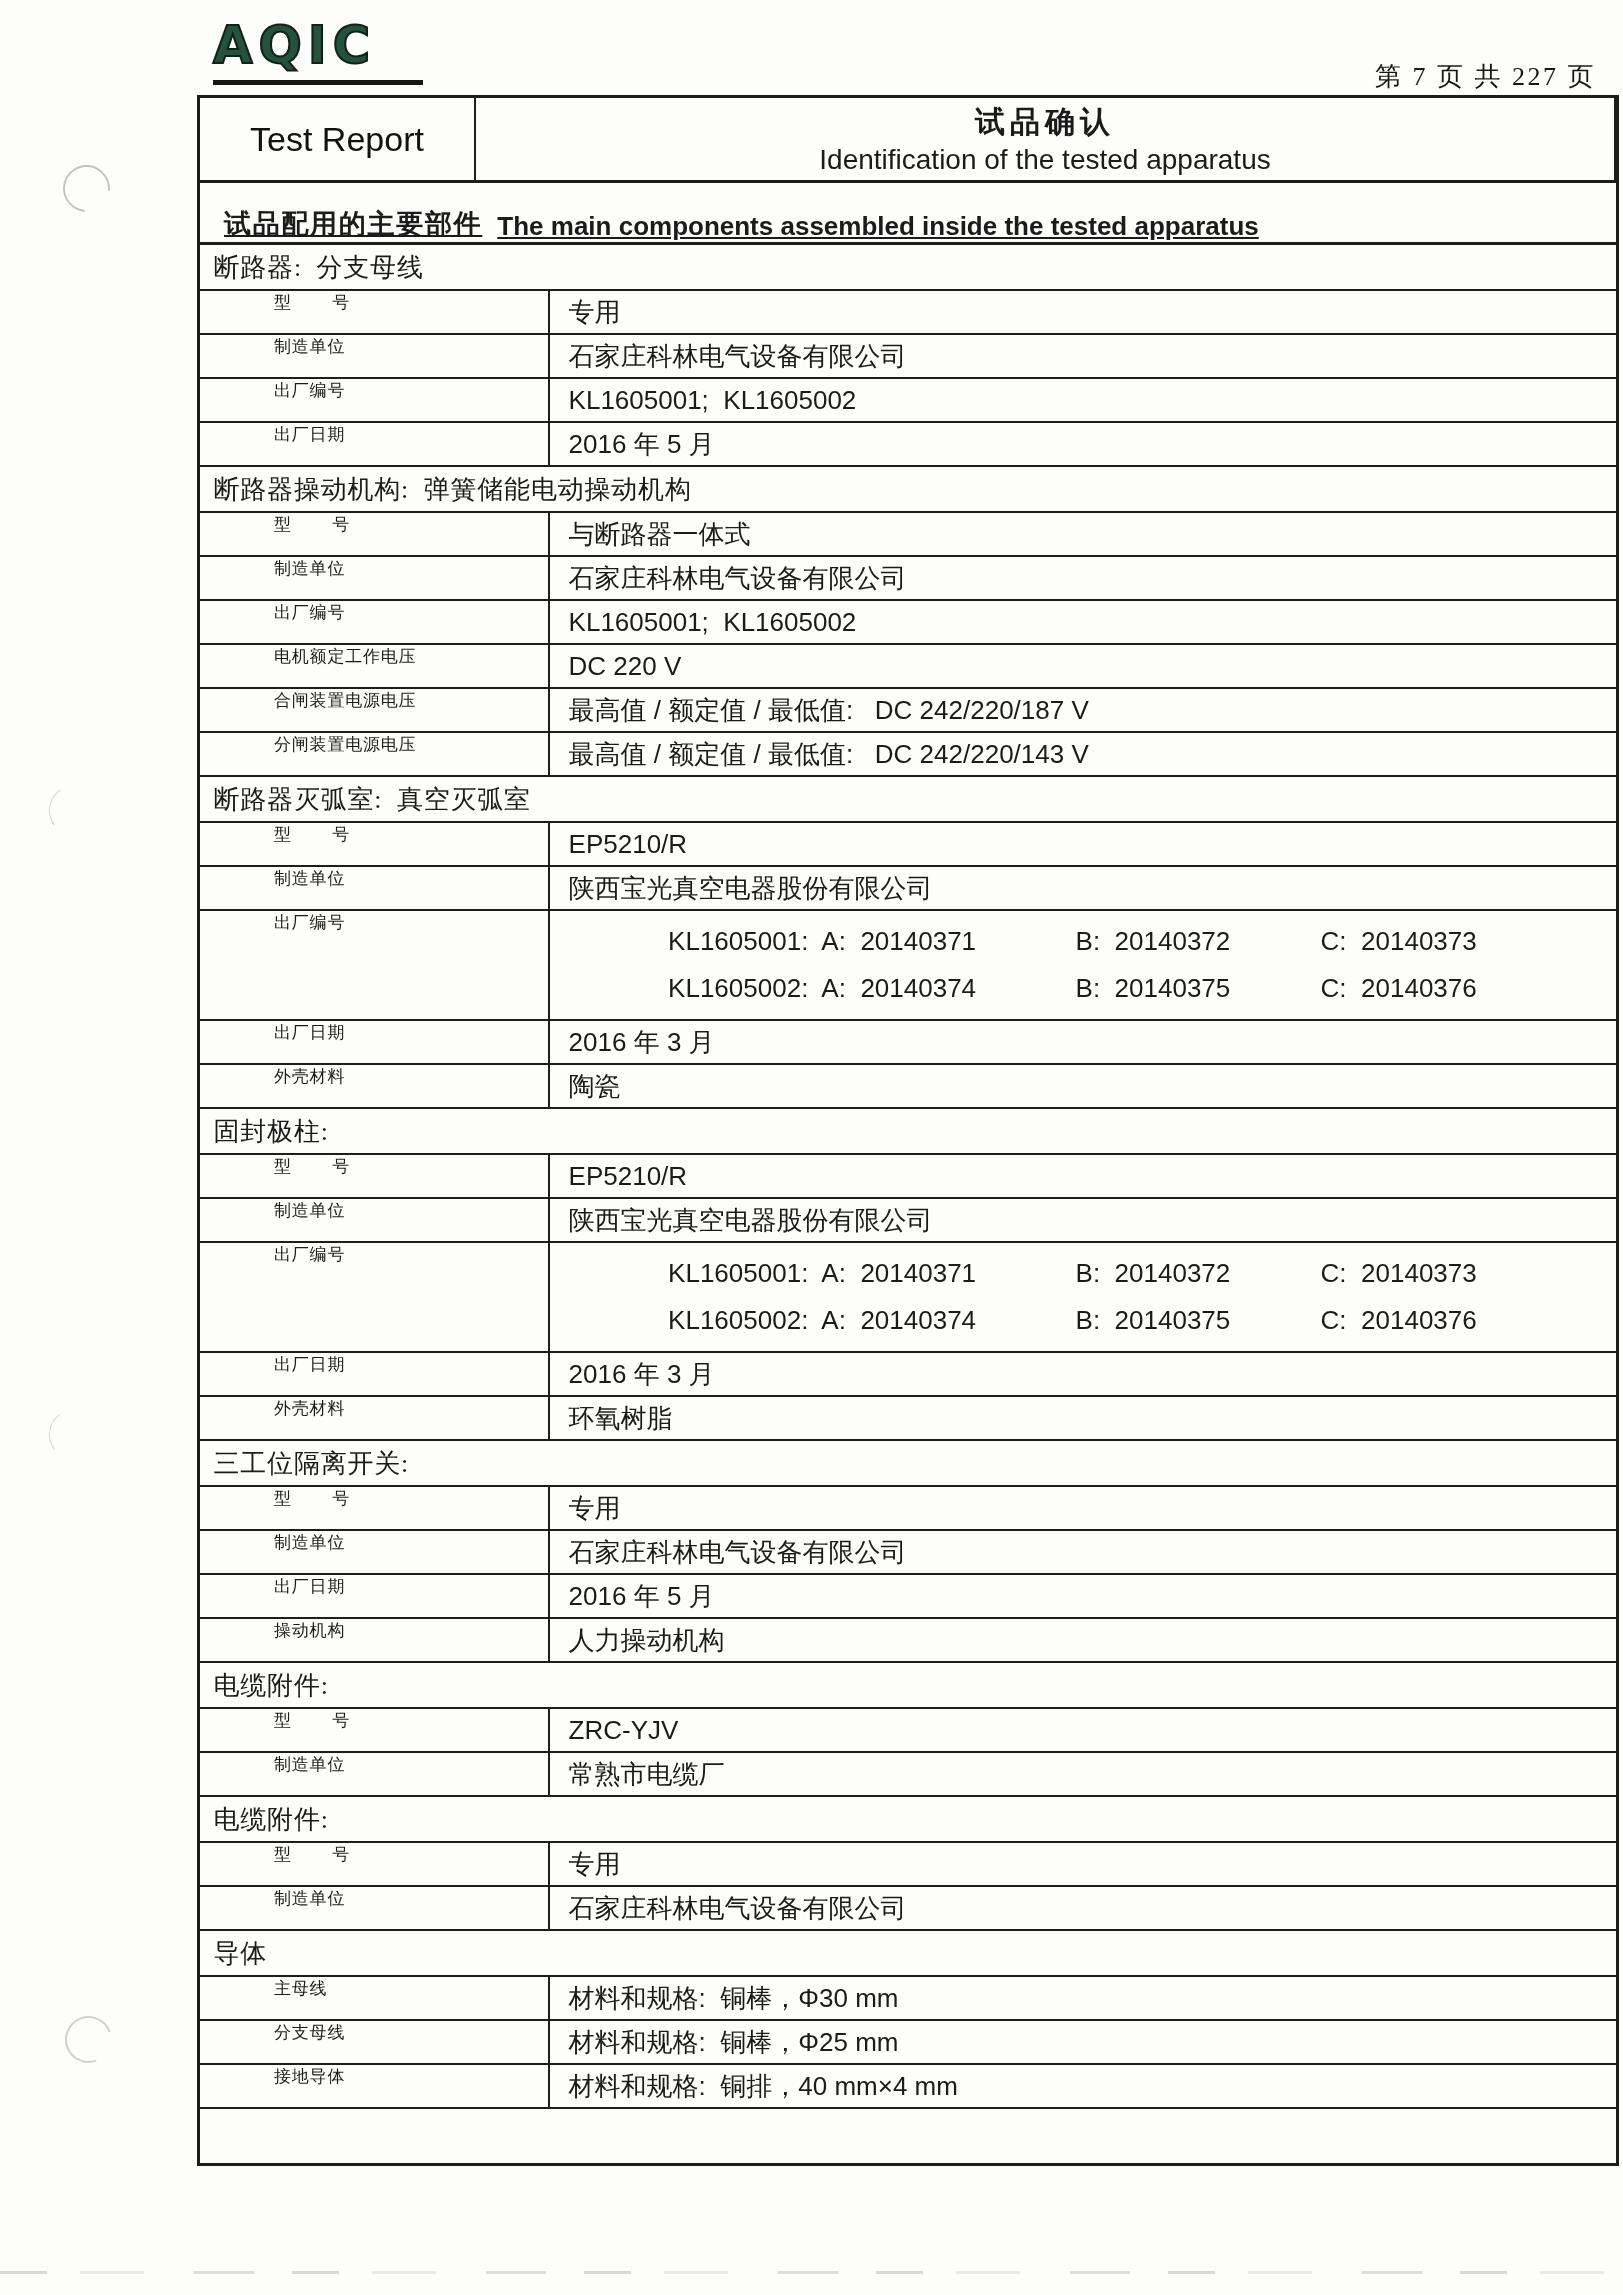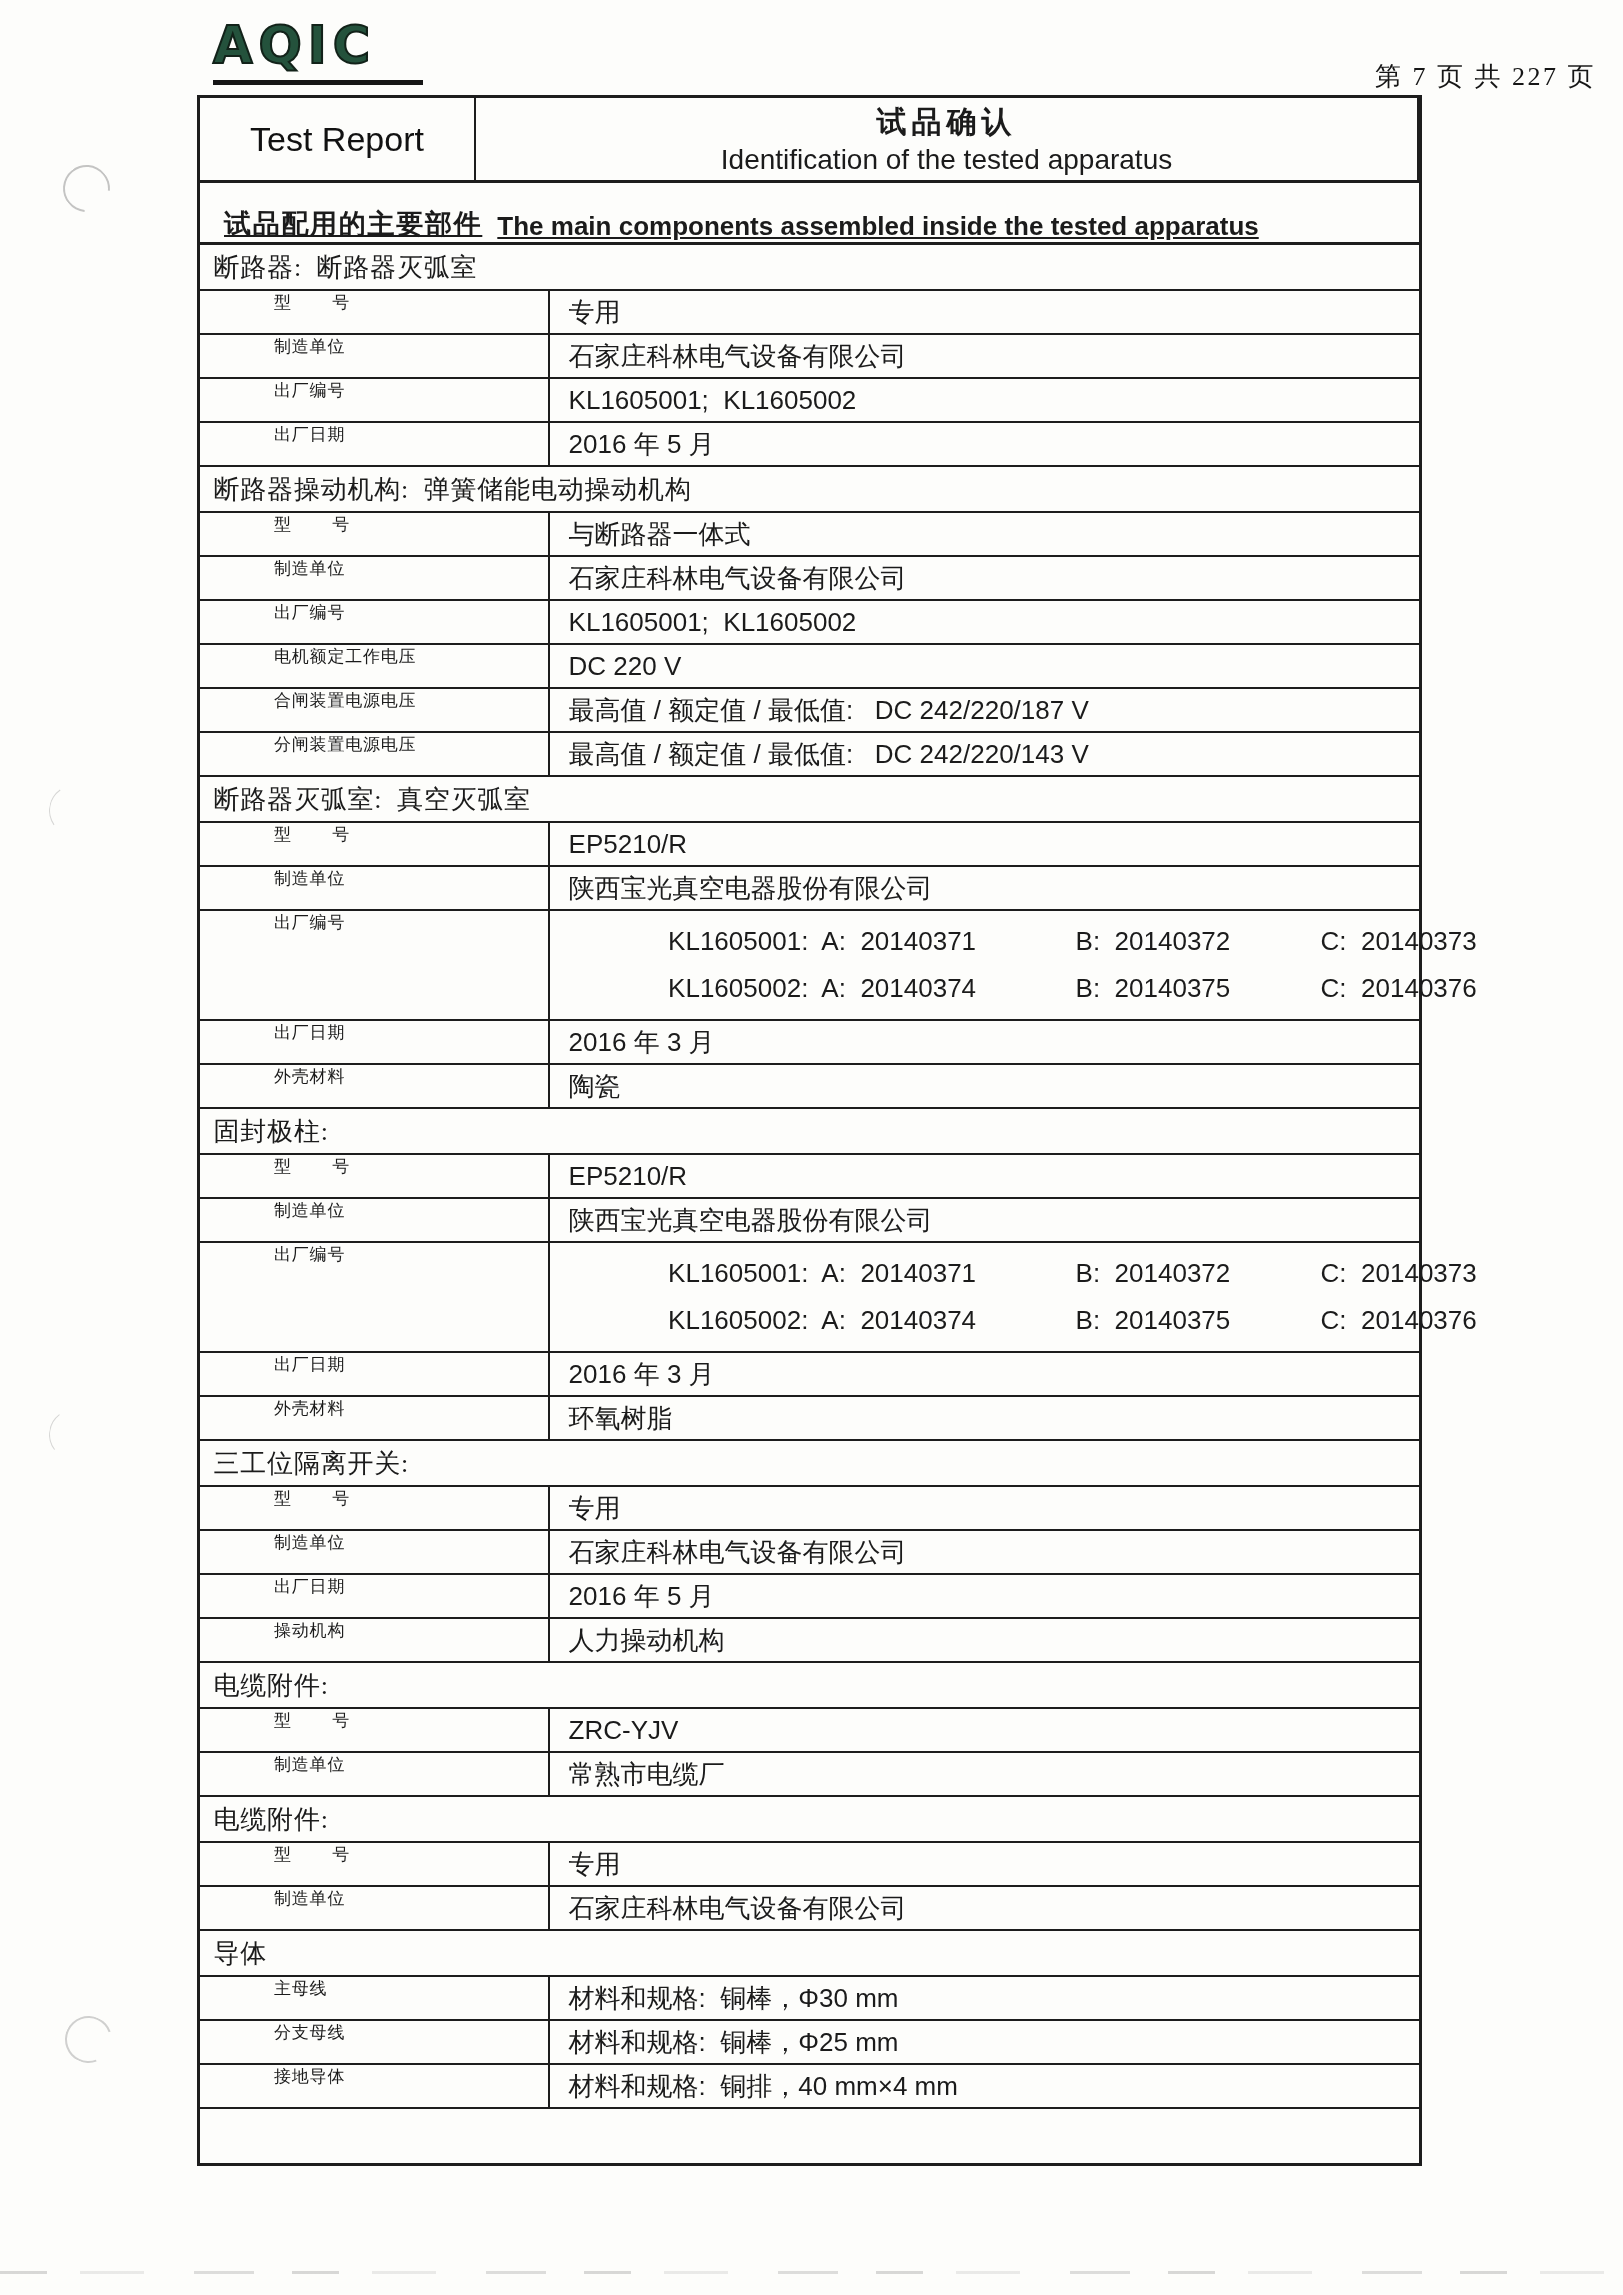--- a/index.html
+++ b/index.html
@@ -36,21 +36,21 @@
   .page-info {
     position: absolute; top: 59px; right: 27px;
     font-size: 26px; letter-spacing: 2.5px;
     font-family: "Liberation Serif", "DejaVu Serif", serif;
     color: #161616;
   }
 
   
   .doc-table {
     position: absolute; left: 197px; top: 95px;
-    width: 1225px; height: 2071px;
+    width: 1422px; height: 2071px;
     border: 3.4px solid #1d1d1d;
     display: flex; flex-direction: column;
     background: #fdfdfb;
   }
 
   .thead { display: flex; height: 85px; border-bottom: 3.4px solid #1d1d1d; flex: none; }
   .th-left {
     width: 276px; border-right: 2.5px solid #1d1d1d;
     display: flex; align-items: center; justify-content: center;
     font-size: 34px; color: #121212;
@@ -176,21 +176,21 @@
         <div class="zh">试品确认</div>
         <div class="en">Identification of the tested apparatus</div>
       </div>
     </div>
 
     <div class="intro-row">
       <span class="intro-zh">试品配用的主要部件</span>
       <span class="intro-en">The main components assembled inside the tested apparatus</span>
     </div>
 
-    <div id="rows"><div class="row section"><span>断路器:  断路器灭弧室</span></div><div class="row kv">
+    <div id="rows"><div class="row section"><span>断路器:  分支母线</span></div><div class="row kv">
           <div class="lbl"><span>型        号</span></div>
           <div class="val"><span>专用</span></div>
         </div><div class="row kv">
           <div class="lbl"><span>制造单位</span></div>
           <div class="val"><span>石家庄科林电气设备有限公司</span></div>
         </div><div class="row kv">
           <div class="lbl"><span>出厂编号</span></div>
           <div class="val"><span>KL1605001;  KL1605002</span></div>
         </div><div class="row kv">
           <div class="lbl"><span>出厂日期</span></div>

